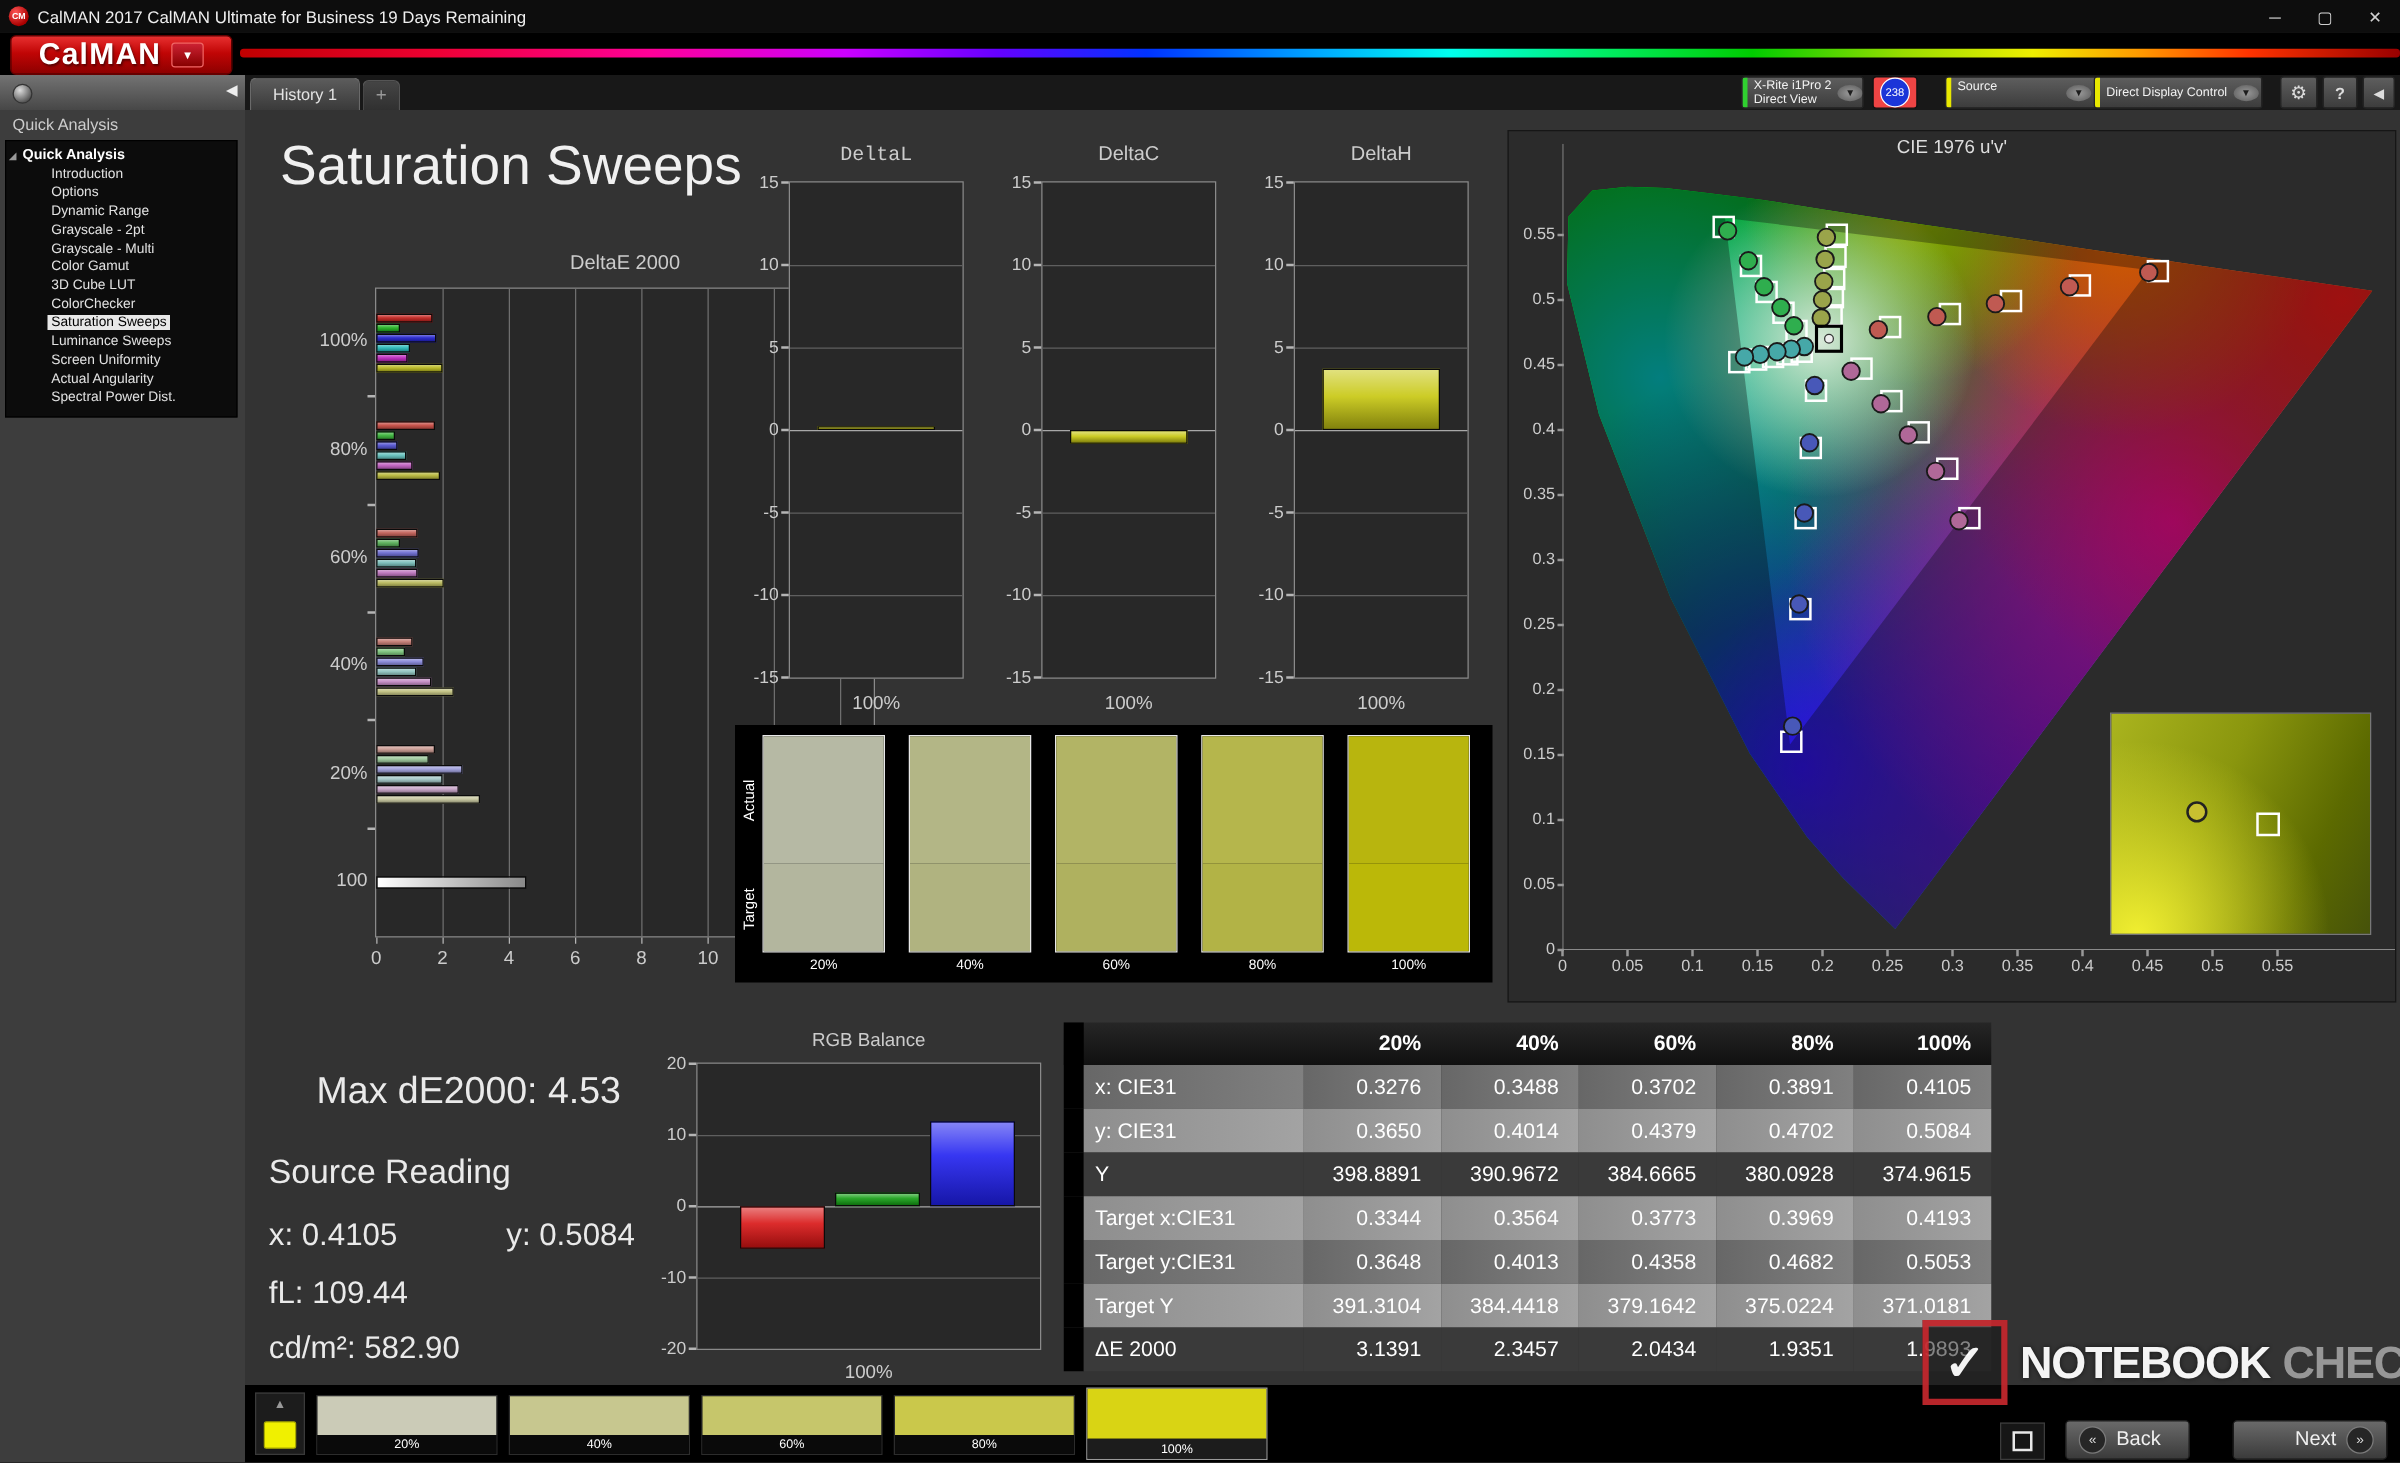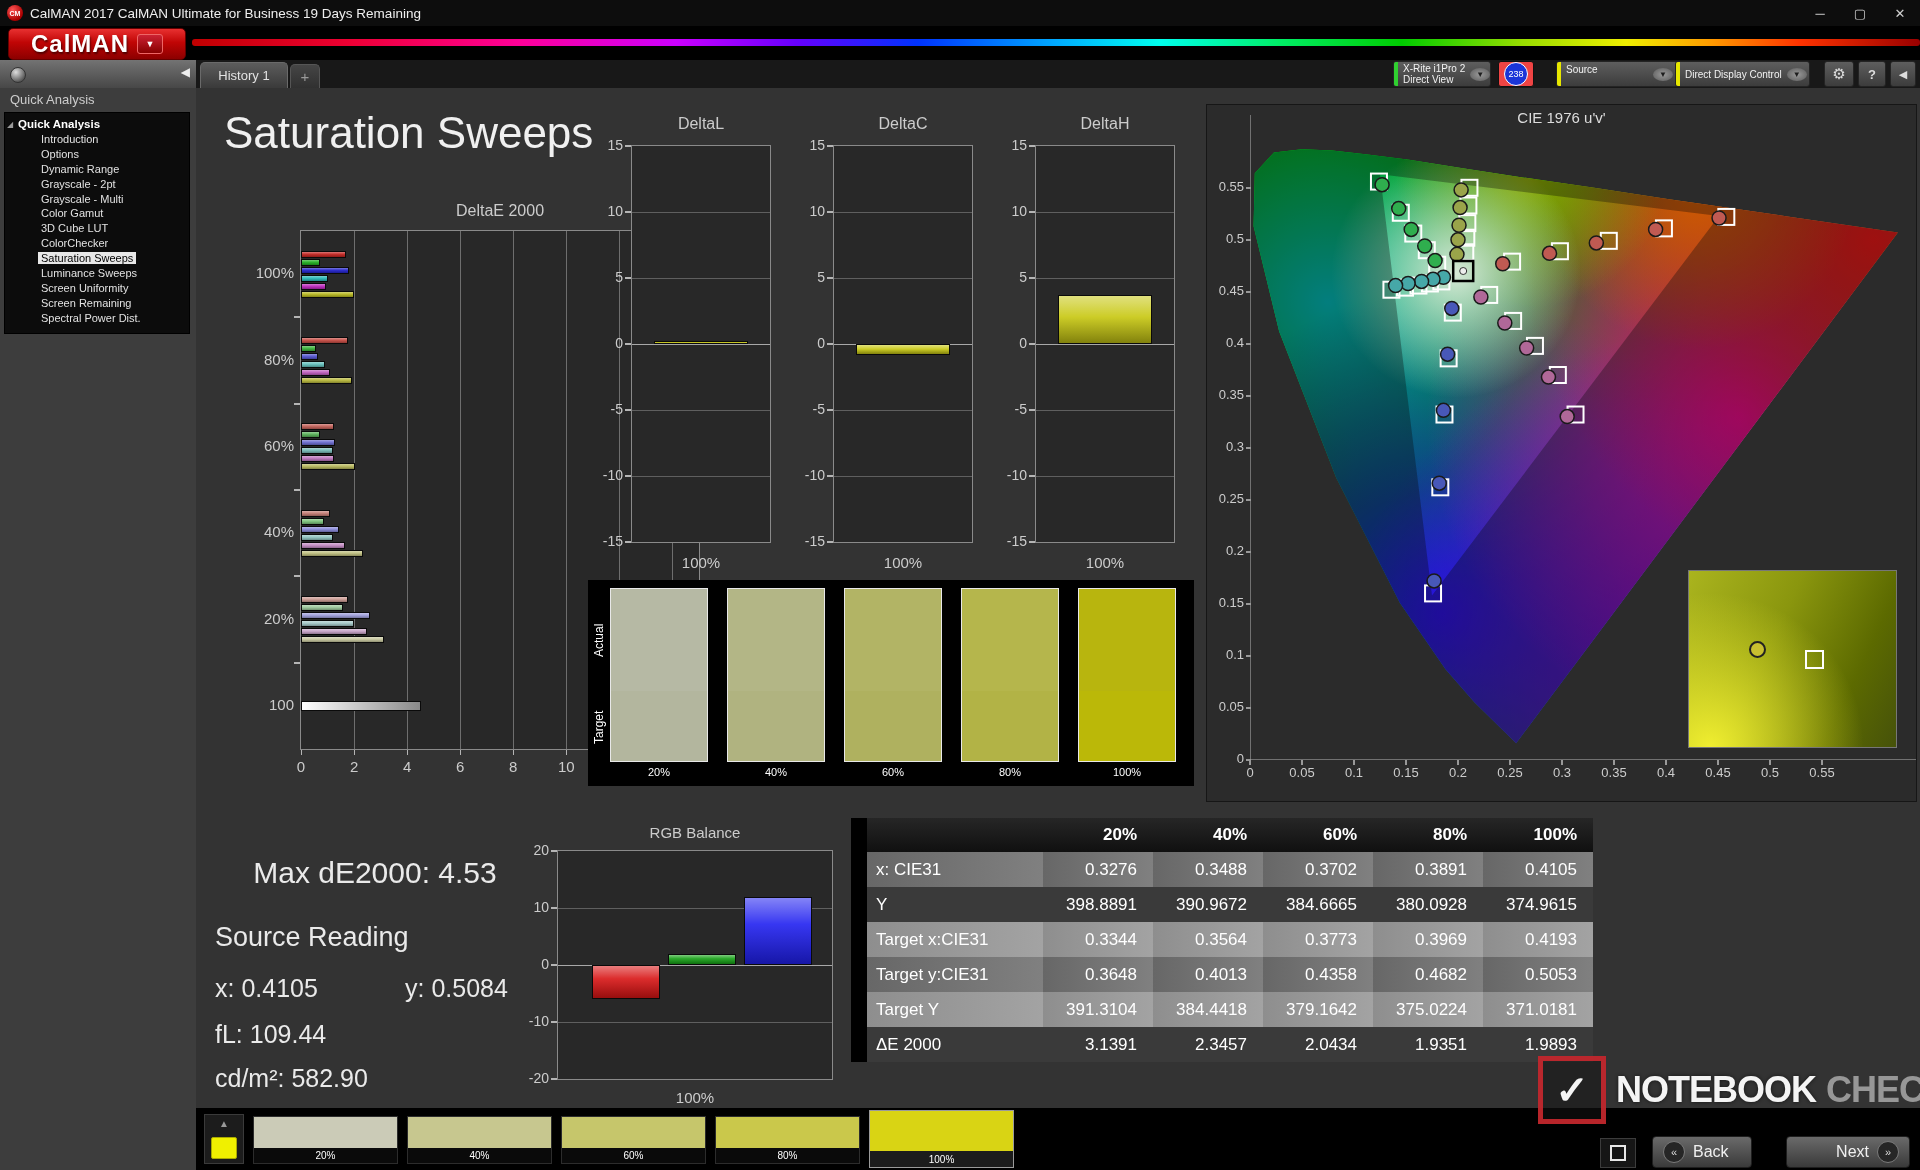--- a/index.html
+++ b/index.html
@@ -232,21 +232,21 @@
           <div class="tree-item"><span>Options</span></div>
           <div class="tree-item"><span>Dynamic Range</span></div>
           <div class="tree-item"><span>Grayscale - 2pt</span></div>
           <div class="tree-item"><span>Grayscale - Multi</span></div>
           <div class="tree-item"><span>Color Gamut</span></div>
           <div class="tree-item"><span>3D Cube LUT</span></div>
           <div class="tree-item"><span>ColorChecker</span></div>
           <div class="tree-item sel"><span>Saturation Sweeps</span></div>
           <div class="tree-item"><span>Luminance Sweeps</span></div>
           <div class="tree-item"><span>Screen Uniformity</span></div>
-          <div class="tree-item"><span>Screen Remaining</span></div>
+          <div class="tree-item"><span>Actual Angularity</span></div>
           <div class="tree-item"><span>Spectral Power Dist.</span></div>
         </div>
     </div>
   </div>
 
   <div class="main-title">Saturation Sweeps</div>
 
   <div id="deltae">
     <div class="chart-title" style="left:0;top:-28px;width:100%;">DeltaE 2000</div>
     <div class="plot" id="de-plot">
@@ -313,21 +313,21 @@
       <div class="tickdash-y" style="left: -6px; width: 6px; top: 172.667px;"></div>
       <div class="ylab" style="left: -64px; width: 58px; top: 293.167px; font-size: 15px;">40%</div>
       <div class="tickdash-y" style="left: -6px; width: 6px; top: 259px;"></div>
       <div class="ylab" style="left: -64px; width: 58px; top: 379.5px; font-size: 15px;">20%</div>
       <div class="tickdash-y" style="left: -6px; width: 6px; top: 345.333px;"></div>
       <div class="ylab" style="left: -64px; width: 58px; top: 465.833px; font-size: 15px;">100</div>
       <div class="tickdash-y" style="left: -6px; width: 6px; top: 431.667px;"></div>
     </div>
 
   <div class="mini" style="left:631px;top:145px;" id="mini-1">
-    <div class="chart-title" style="left:-10px;top:-30px;width:160px;">DeltaL</div>
+    <div class="chart-title" style="left:-10px;top:-30px;width:160px;font-family:Liberation Mono, monospace;">DeltaL</div>
     <div class="plot">
         <div class="grid-h" style="top: 66px;"></div>
         <div class="grid-h" style="top: 132px;"></div>
         <div class="grid-h zero" style="top: 198px;"></div>
         <div class="grid-h" style="top: 264px;"></div>
         <div class="grid-h" style="top: 330px;"></div>
         <div class="bar" style="left: 16%; width: 68%; top: 194.7px; height: 3.3px; background: linear-gradient(rgba(255, 255, 255, 0.45), rgba(255, 255, 255, 0.08) 45%, rgba(0, 0, 0, 0.35)) rgb(200, 200, 20);"></div>
       </div>
     <div class="xcap" style="left:-10px;bottom:-28px;width:160px;">100%</div>
   <div class="ylab" style="left: -36px; width: 28px; top: -8px; font-size: 14px;">15</div>
@@ -660,20 +660,29 @@
         <div class="tcap"></div>
         <div class="tlabel shade-mid">x: CIE31</div>
         <div class="tval shade-mid">0.3276</div>
         <div class="tval shade-mid">0.3488</div>
         <div class="tval shade-mid">0.3702</div>
         <div class="tval shade-mid">0.3891</div>
         <div class="tval shade-mid">0.4105</div>
       </div>
       <div class="trow">
         <div class="tcap"></div>
+        <div class="tlabel shade-light">y: CIE31</div>
+        <div class="tval shade-light">0.3650</div>
+        <div class="tval shade-light">0.4014</div>
+        <div class="tval shade-light">0.4379</div>
+        <div class="tval shade-light">0.4702</div>
+        <div class="tval shade-light">0.5084</div>
+      </div>
+      <div class="trow">
+        <div class="tcap"></div>
         <div class="tlabel shade-dark">Y</div>
         <div class="tval shade-dark">398.8891</div>
         <div class="tval shade-dark">390.9672</div>
         <div class="tval shade-dark">384.6665</div>
         <div class="tval shade-dark">380.0928</div>
         <div class="tval shade-dark">374.9615</div>
       </div>
       <div class="trow">
         <div class="tcap"></div>
         <div class="tlabel shade-light">Target x:CIE31</div>

